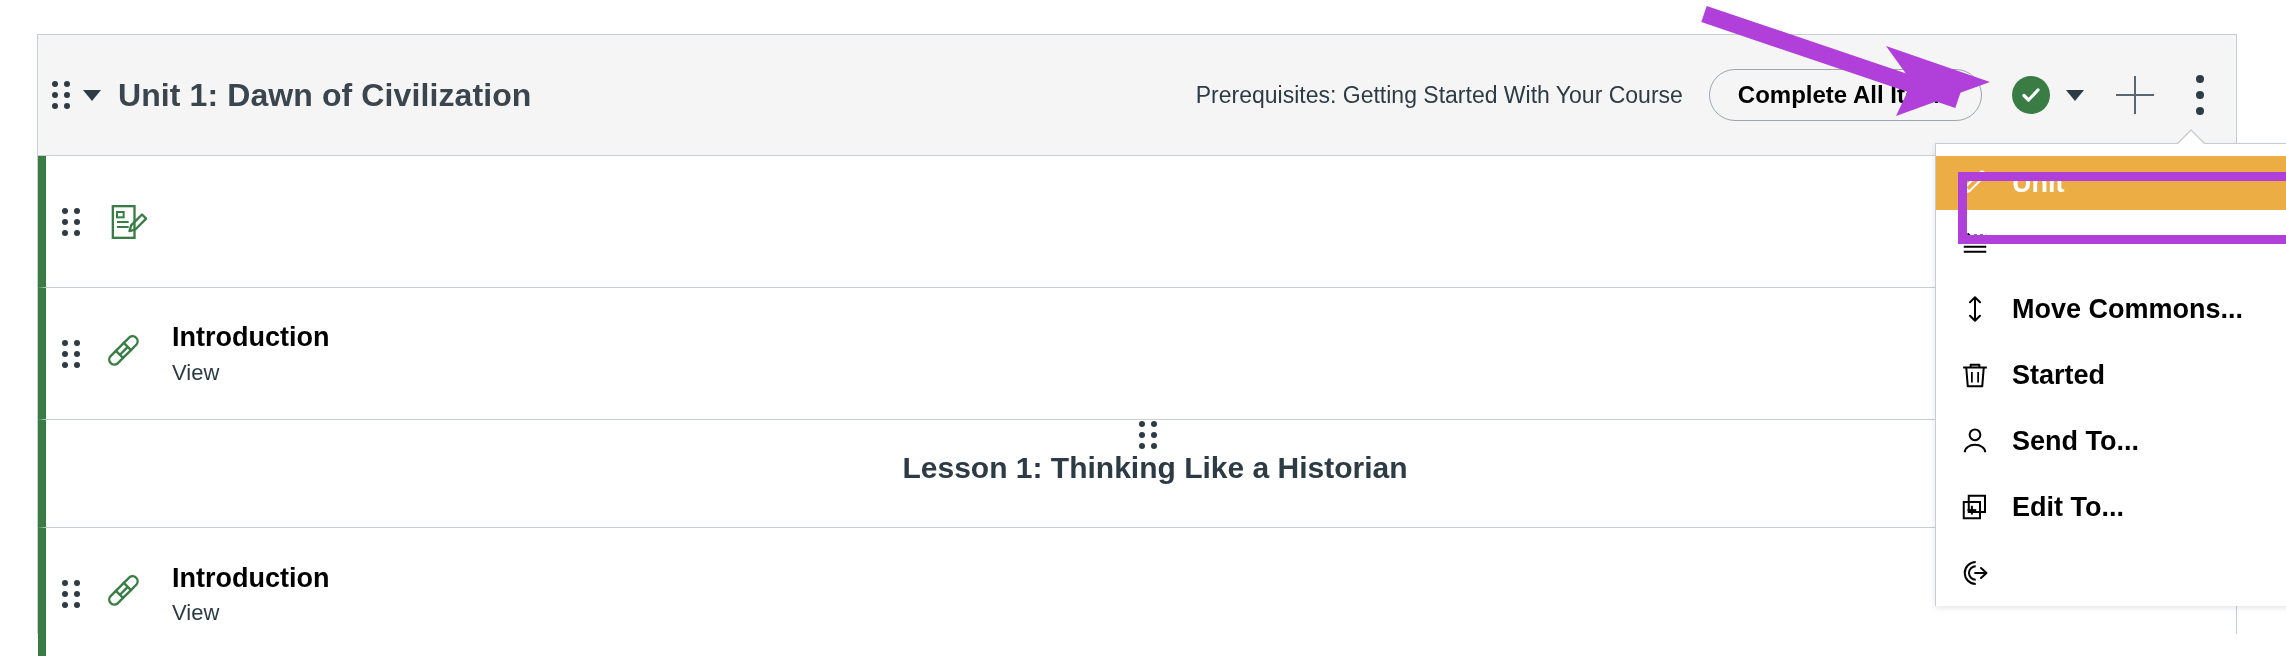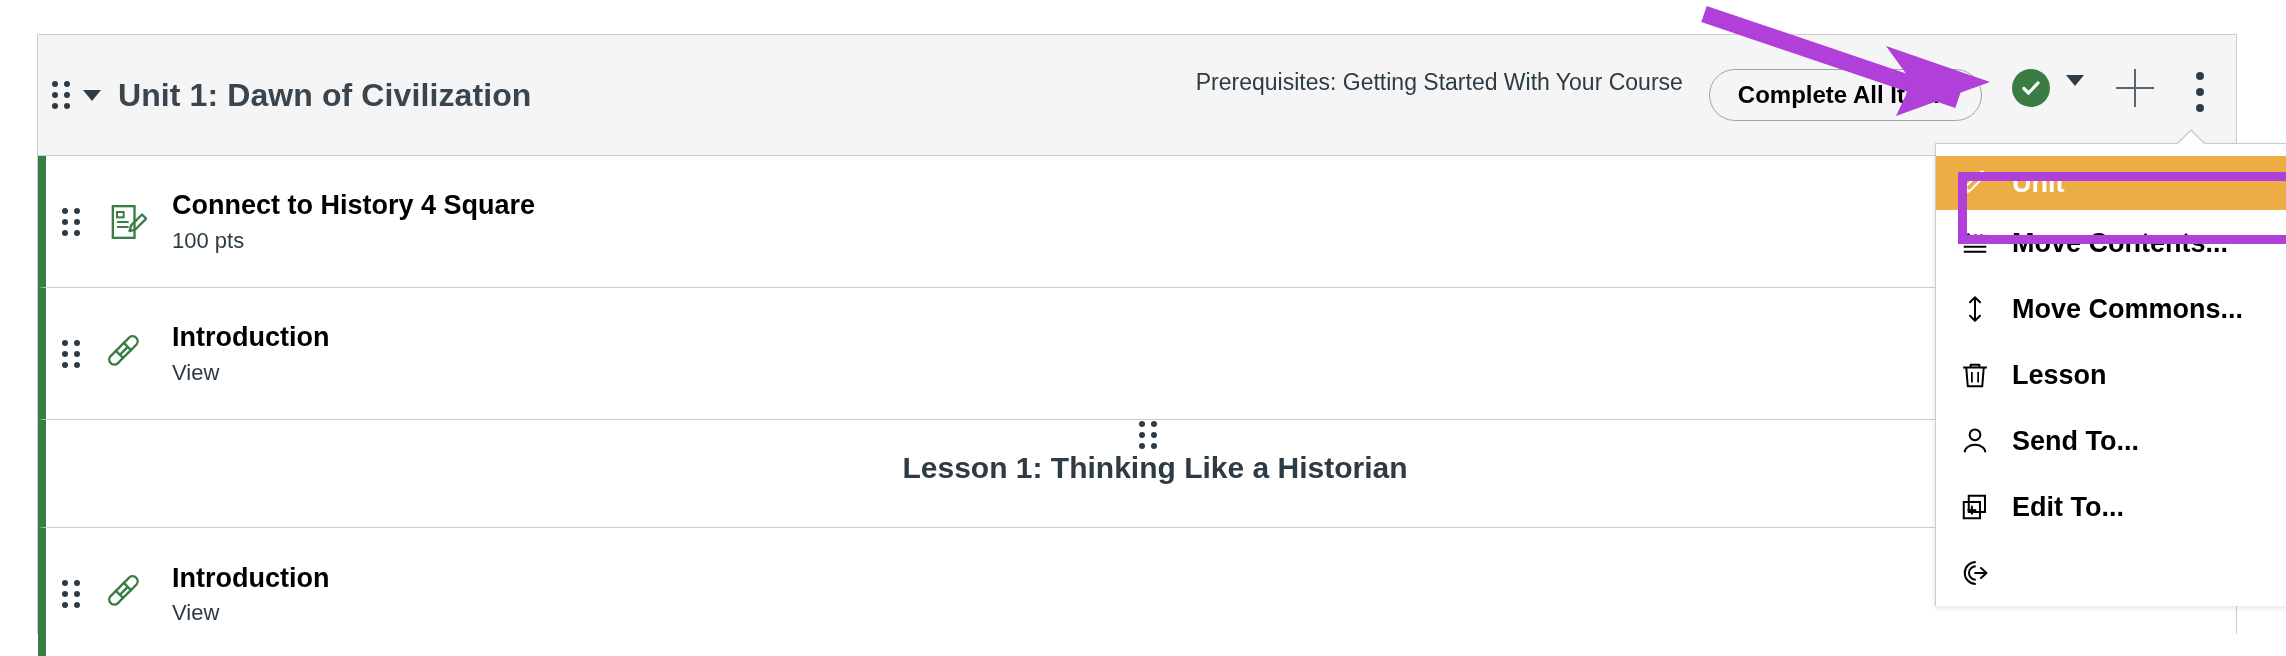--- a/index.html
+++ b/index.html
@@ -58,20 +58,21 @@
     margin-left: 14px;
     font-size: 32px;
     font-weight: 700;
     color: #3b454e;
     letter-spacing: .1px;
     white-space: nowrap;
   }
   .header-right {
     margin-left: auto;
     display: flex;
+    align-items: center;
     gap: 0;
   }
   .prereq {
     font-size: 23px;
     color: #2d3b45;
     white-space: nowrap;
     margin-right: 26px;
   }
   .pill-btn {
     height: 52px;
@@ -306,24 +307,20 @@
         </div>
         <div class="row-icon">
           <svg width="40" height="40" viewBox="0 0 24 24" aria-hidden="true">
             <rect x="3.5" y="2.5" width="13" height="19" fill="none" stroke="currentColor" stroke-width="1.4"></rect>
             <rect x="6" y="6" width="4" height="3.2" fill="none" stroke="currentColor" stroke-width="1.2"></rect>
             <line x1="6" y1="12" x2="13" y2="12" stroke="currentColor" stroke-width="1.2"></line>
             <line x1="6" y1="15" x2="13" y2="15" stroke="currentColor" stroke-width="1.2"></line>
             <path d="M21 7.5 L14.5 14 L13.5 17.5 L17 16.5 L23.5 10 Z" fill="none" stroke="currentColor" stroke-width="1.4" stroke-linejoin="round"></path>
           </svg>
         </div>
-        <div class="row-text">
-          <div class="row-title">Connect to History 4 Square</div>
-          <div class="row-sub">100 pts</div>
-        </div>
       </div>
 
       <div class="row item">
         <div class="drag-handle">
           <i></i>
             <i></i>
             <i></i>
             <i></i>
             <i></i>
             <i></i>
@@ -401,21 +398,20 @@
       <span class="mi-icon">
         <svg width="30" height="30" viewBox="0 0 24 24" aria-hidden="true">
           <path d="M3 3 L3 7 L8 7" fill="none" stroke="currentColor" stroke-width="1.6" stroke-linejoin="round" stroke-linecap="round"></path>
           <path d="M6.5 4.8 L8.6 7 L6.5 9.2" fill="none" stroke="currentColor" stroke-width="1.5" stroke-linejoin="round" stroke-linecap="round"></path>
           <line x1="11" y1="6" x2="21" y2="6" stroke="currentColor" stroke-width="1.6" stroke-dasharray="2.6 2.2"></line>
           <line x1="11" y1="10.5" x2="21" y2="10.5" stroke="currentColor" stroke-width="1.6" stroke-dasharray="2.6 2.2"></line>
           <line x1="3" y1="15" x2="21" y2="15" stroke="currentColor" stroke-width="1.6"></line>
           <line x1="3" y1="19" x2="21" y2="19" stroke="currentColor" stroke-width="1.6"></line>
         </svg>
       </span>
-      <span>Move Contents...</span>
     </div>
 
     <div class="menu-item">
       <span class="mi-icon">
         <svg width="30" height="30" viewBox="0 0 24 24" aria-hidden="true">
           <line x1="12" y1="3" x2="12" y2="21" stroke="currentColor" stroke-width="1.6"></line>
           <path d="M8 6.6 L12 2.6 L16 6.6" fill="none" stroke="currentColor" stroke-width="1.6" stroke-linecap="round" stroke-linejoin="round"></path>
           <path d="M8 17.4 L12 21.4 L16 17.4" fill="none" stroke="currentColor" stroke-width="1.6" stroke-linecap="round" stroke-linejoin="round"></path>
         </svg>
       </span>
@@ -425,21 +421,21 @@
     <div class="menu-item">
       <span class="mi-icon">
         <svg width="30" height="30" viewBox="0 0 24 24" aria-hidden="true">
           <line x1="2.5" y1="6" x2="21.5" y2="6" stroke="currentColor" stroke-width="1.6"></line>
           <path d="M8.5 6 V3.8 h7 V6" fill="none" stroke="currentColor" stroke-width="1.6" stroke-linejoin="round"></path>
           <path d="M5 6 L6.2 21 h11.6 L19 6" fill="none" stroke="currentColor" stroke-width="1.6" stroke-linejoin="round"></path>
           <line x1="9.5" y1="9.5" x2="9.5" y2="18" stroke="currentColor" stroke-width="1.4"></line>
           <line x1="14.5" y1="9.5" x2="14.5" y2="18" stroke="currentColor" stroke-width="1.4"></line>
         </svg>
       </span>
-      <span>Lesson</span>
+      <span>Started</span>
     </div>
 
     <div class="menu-item">
       <span class="mi-icon">
         <svg width="30" height="30" viewBox="0 0 24 24" aria-hidden="true">
           <circle cx="12" cy="7" r="4.3" fill="none" stroke="currentColor" stroke-width="1.6"></circle>
           <path d="M3.8 21 a8.2 6 0 0 1 16.4 0" fill="none" stroke="currentColor" stroke-width="1.6"></path>
         </svg>
       </span>
       <span>Send To...</span>

